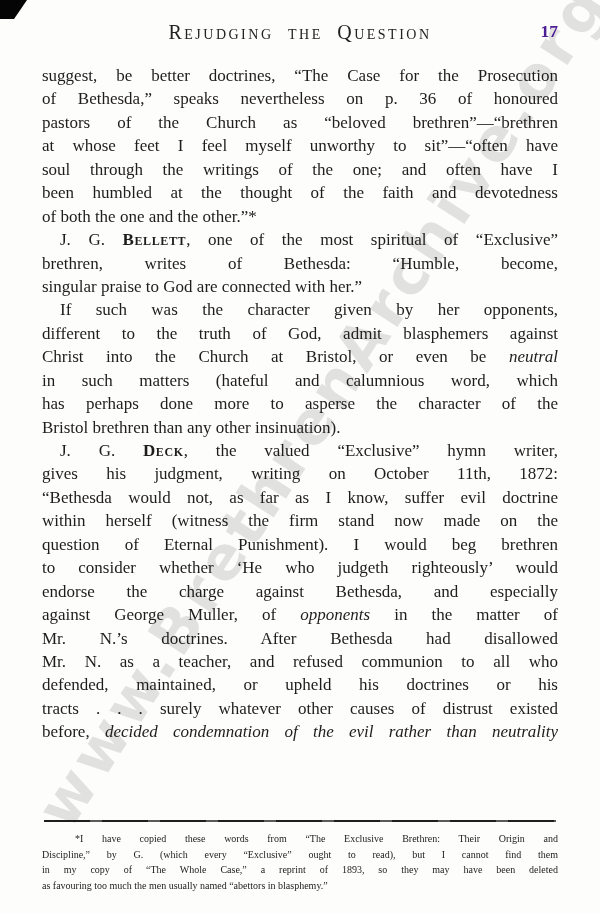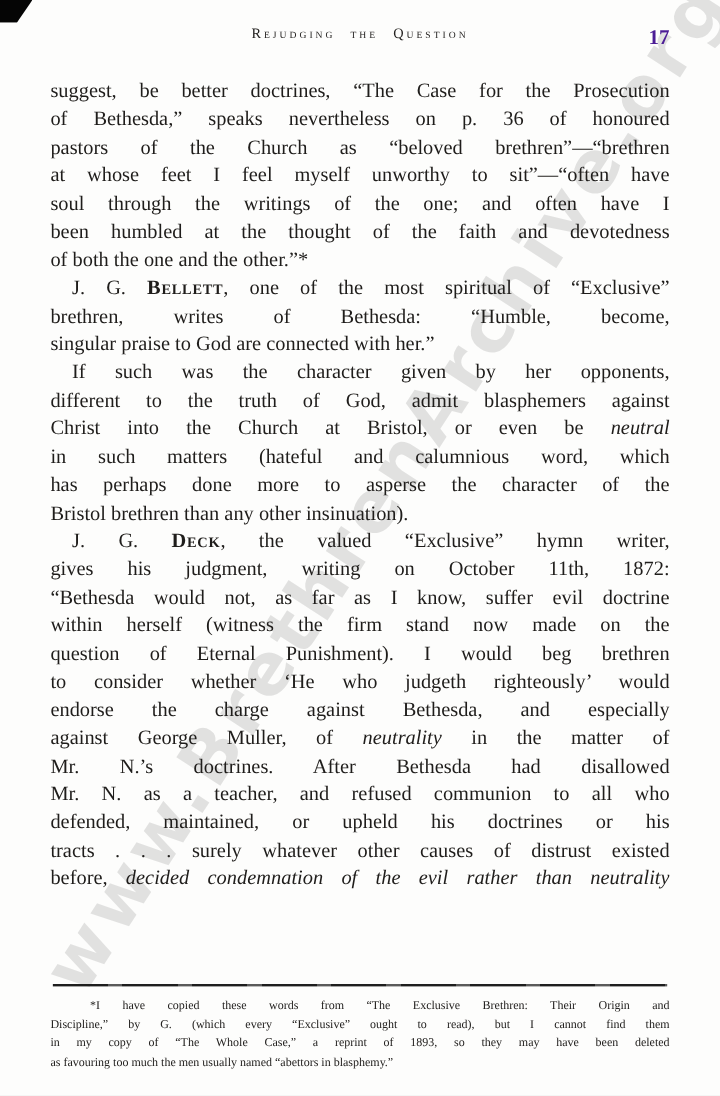--- a/index.html
+++ b/index.html
@@ -19,21 +19,21 @@
     pointer-events:none;user-select:none;
   }
   
   .corner-artifact{
     position:absolute;top:0;left:0;width:27px;height:19px;background:#050505;
     clip-path:polygon(0 0,100% 0,52% 100%,0 100%);
   }
   .running-header{position:absolute;top:21px;left:42px;right:42px;height:26px;}
   .header-title{
     display:block;text-align:center;
-    font-variant:small-caps;font-size:12px;letter-spacing:2.5px;word-spacing:7px;
+    font-variant:small-caps;font-size:20px;letter-spacing:2.5px;word-spacing:7px;
     color:#242220;
   }
   .page-number{
     position:absolute;right:0;top:0;font-size:17.5px;font-weight:bold;color:#4c1d95;
   }
   .body-text{
     position:absolute;top:64px;left:42px;right:42px;
     font-size:17px;line-height:23.43px;
   }
   .line{white-space:normal;overflow:hidden;}
@@ -80,21 +80,21 @@
       <div class="line just"><span>in such matters (hateful and calumnious word, which</span></div>
       <div class="line just"><span>has perhaps done more to asperse the character of the</span></div>
       <div class="line"><span>Bristol brethren than any other insinuation).</span></div>
       <div class="line just indent"><span>J. G. </span><span class="sc">Deck</span><span>, the valued “Exclusive” hymn writer,</span></div>
       <div class="line just"><span>gives his judgment, writing on October 11th, 1872:</span></div>
       <div class="line just"><span>“Bethesda would not, as far as I know, suffer evil doctrine</span></div>
       <div class="line just"><span>within herself (witness the firm stand now made on the</span></div>
       <div class="line just"><span>question of Eternal Punishment). I would beg brethren</span></div>
       <div class="line just"><span>to consider whether ‘He who judgeth righteously’ would</span></div>
       <div class="line just"><span>endorse the charge against Bethesda, and especially</span></div>
-      <div class="line just"><span>against George Muller, of </span><span class="it">neutrality</span><span> in the matter of</span></div>
+      <div class="line just"><span>against George Muller, of </span><span class="it">opponents</span><span> in the matter of</span></div>
       <div class="line just"><span>Mr. N.’s doctrines. After Bethesda had disallowed</span></div>
       <div class="line just"><span>Mr. N. as a teacher, and refused communion to all who</span></div>
       <div class="line just"><span>defended, maintained, or upheld his doctrines or his</span></div>
       <div class="line just"><span>tracts . . . surely whatever other causes of distrust existed</span></div>
       <div class="line just"><span>before, </span><span class="it">decided condemnation of the evil rather than neutrality</span></div>
     </div>
 
   <div class="footnote-rule"></div>
   <div class="footnote">
       <div class="line just indent"><span>*I have copied these words from “The Exclusive Brethren: Their Origin and</span></div>

